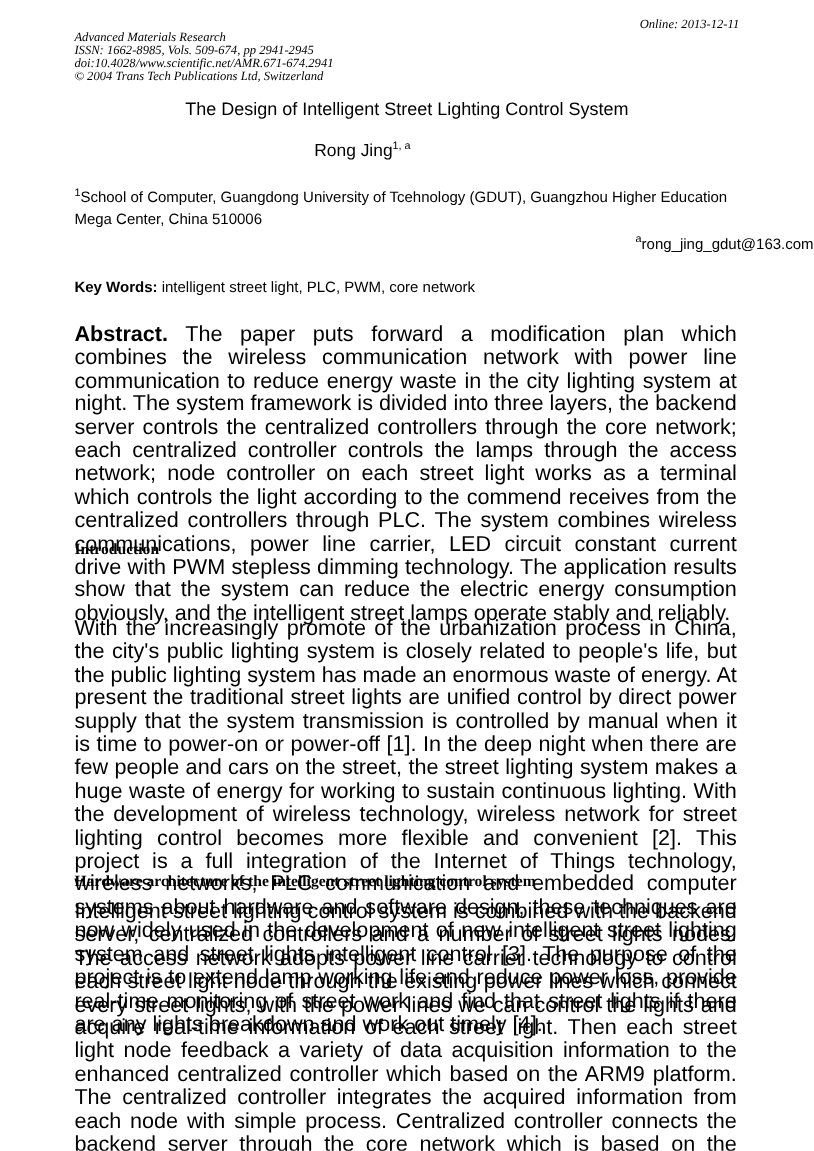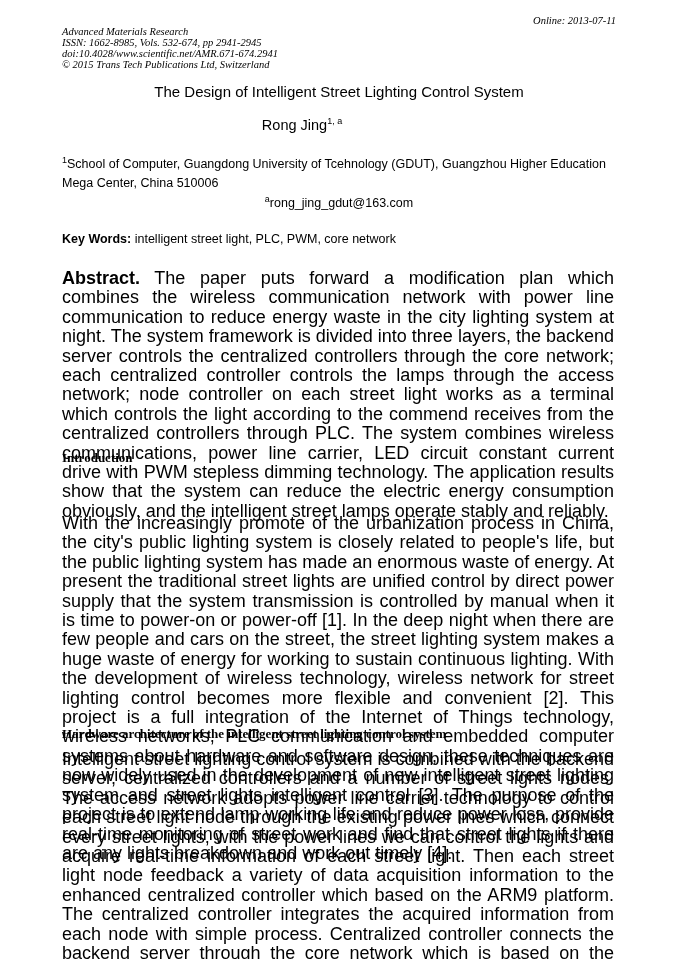--- a/index.html
+++ b/index.html
@@ -4,40 +4,40 @@
 <style>
   html, body { margin:0; padding:0; background:#ffffff; }
   body { width:678px; height:959px; position:relative; overflow:hidden; color:#000; }
   .hdr { position:absolute; font-family:"Liberation Serif", serif; font-style:italic; font-size:10.5px; line-height:11px; }
   .hdr-left { left:62px; top:15px;margin-top:11px; }
   .hdr-right { right:62px; top:15px; }
   .title { position:absolute; left:0; width:678px; top:83px; text-align:center; font-family:"Liberation Sans", sans-serif; font-weight:normal; font-size:15px; }
   .author { position:absolute; left:0; width:604px; top:116px; text-align:center; font-family:"Liberation Sans", sans-serif; font-size:14.5px; }
   .author sup, .aff sup, .email sup { font-size:9px; }
   .aff { position:absolute; left:62px; width:554px; top:151px; text-align:left; font-family:"Liberation Sans", sans-serif; font-size:12.5px; line-height:19px; }
-  .email { position:absolute; left:0; width:678px; top:194px; text-align:center; font-family:"Liberation Sans", sans-serif; font-size:12.5px; }
+  .email { position:absolute; left:0; width:678px; top:194px; text-align:right; font-family:"Liberation Sans", sans-serif; font-size:12.5px; }
   .kw { position:absolute; left:62px; top:232px; font-family:"Liberation Sans", sans-serif; font-size:12.5px; }
   .kw b { font-weight:bold; }
   .para { position:absolute; left:62px; width:552px; font-family:Liberation Sans, sans-serif; font-size:18px; line-height:19.4px; text-align:justify; }
   .abs { top:269px; }
   .h-intro { position:absolute; left:62px; top:450px; font-family:"Liberation Serif", serif; font-weight:bold; font-size:13px; }
   .intro { top:474px;margin-top:40px; }
   .h-hw { position:absolute; left:62px; top:726px; font-family:"Liberation Serif", serif; font-weight:bold; font-size:13px; }
   .hw { top:750px; }
 </style>
 </head>
 <body>
 
 <div class="hdr hdr-left">
   <div>Advanced Materials Research</div>
-  <div>ISSN: 1662-8985, Vols. 532-674, pp 2941-2945</div>
+  <div>ISSN: 1662-8985, Vols. 509-674, pp 2941-2945</div>
   <div>doi:10.4028/www.scientific.net/AMR.671-674.2941</div>
-  <div>© 2015 Trans Tech Publications Ltd, Switzerland</div>
+  <div>© 2004 Trans Tech Publications Ltd, Switzerland</div>
 </div>
-<div class="hdr hdr-right">Online: 2013-07-11</div>
+<div class="hdr hdr-right">Online: 2013-12-11</div>
 
 <div class="title">The Design of Intelligent Street Lighting Control System</div>
 
 <div class="author"><span>Rong Jing</span><sup>1, a</sup></div>
 
 <div class="aff"><sup>1</sup><span>School of Computer, Guangdong University of Tcehnology (GDUT), Guangzhou Higher Education</span><br><span>Mega Center, China 510006</span></div>
 
 <div class="email"><sup>a</sup><span>rong_jing_gdut@163.com</span></div>
 
 <div class="kw"><b>Key Words:</b><span> intelligent street light, PLC, PWM, core network</span></div>

